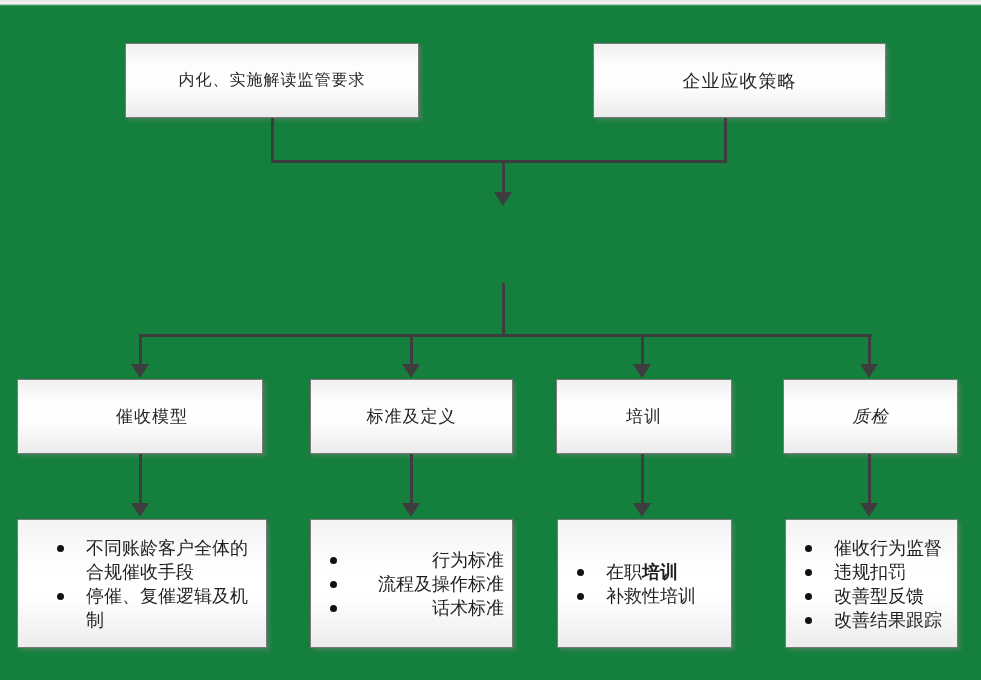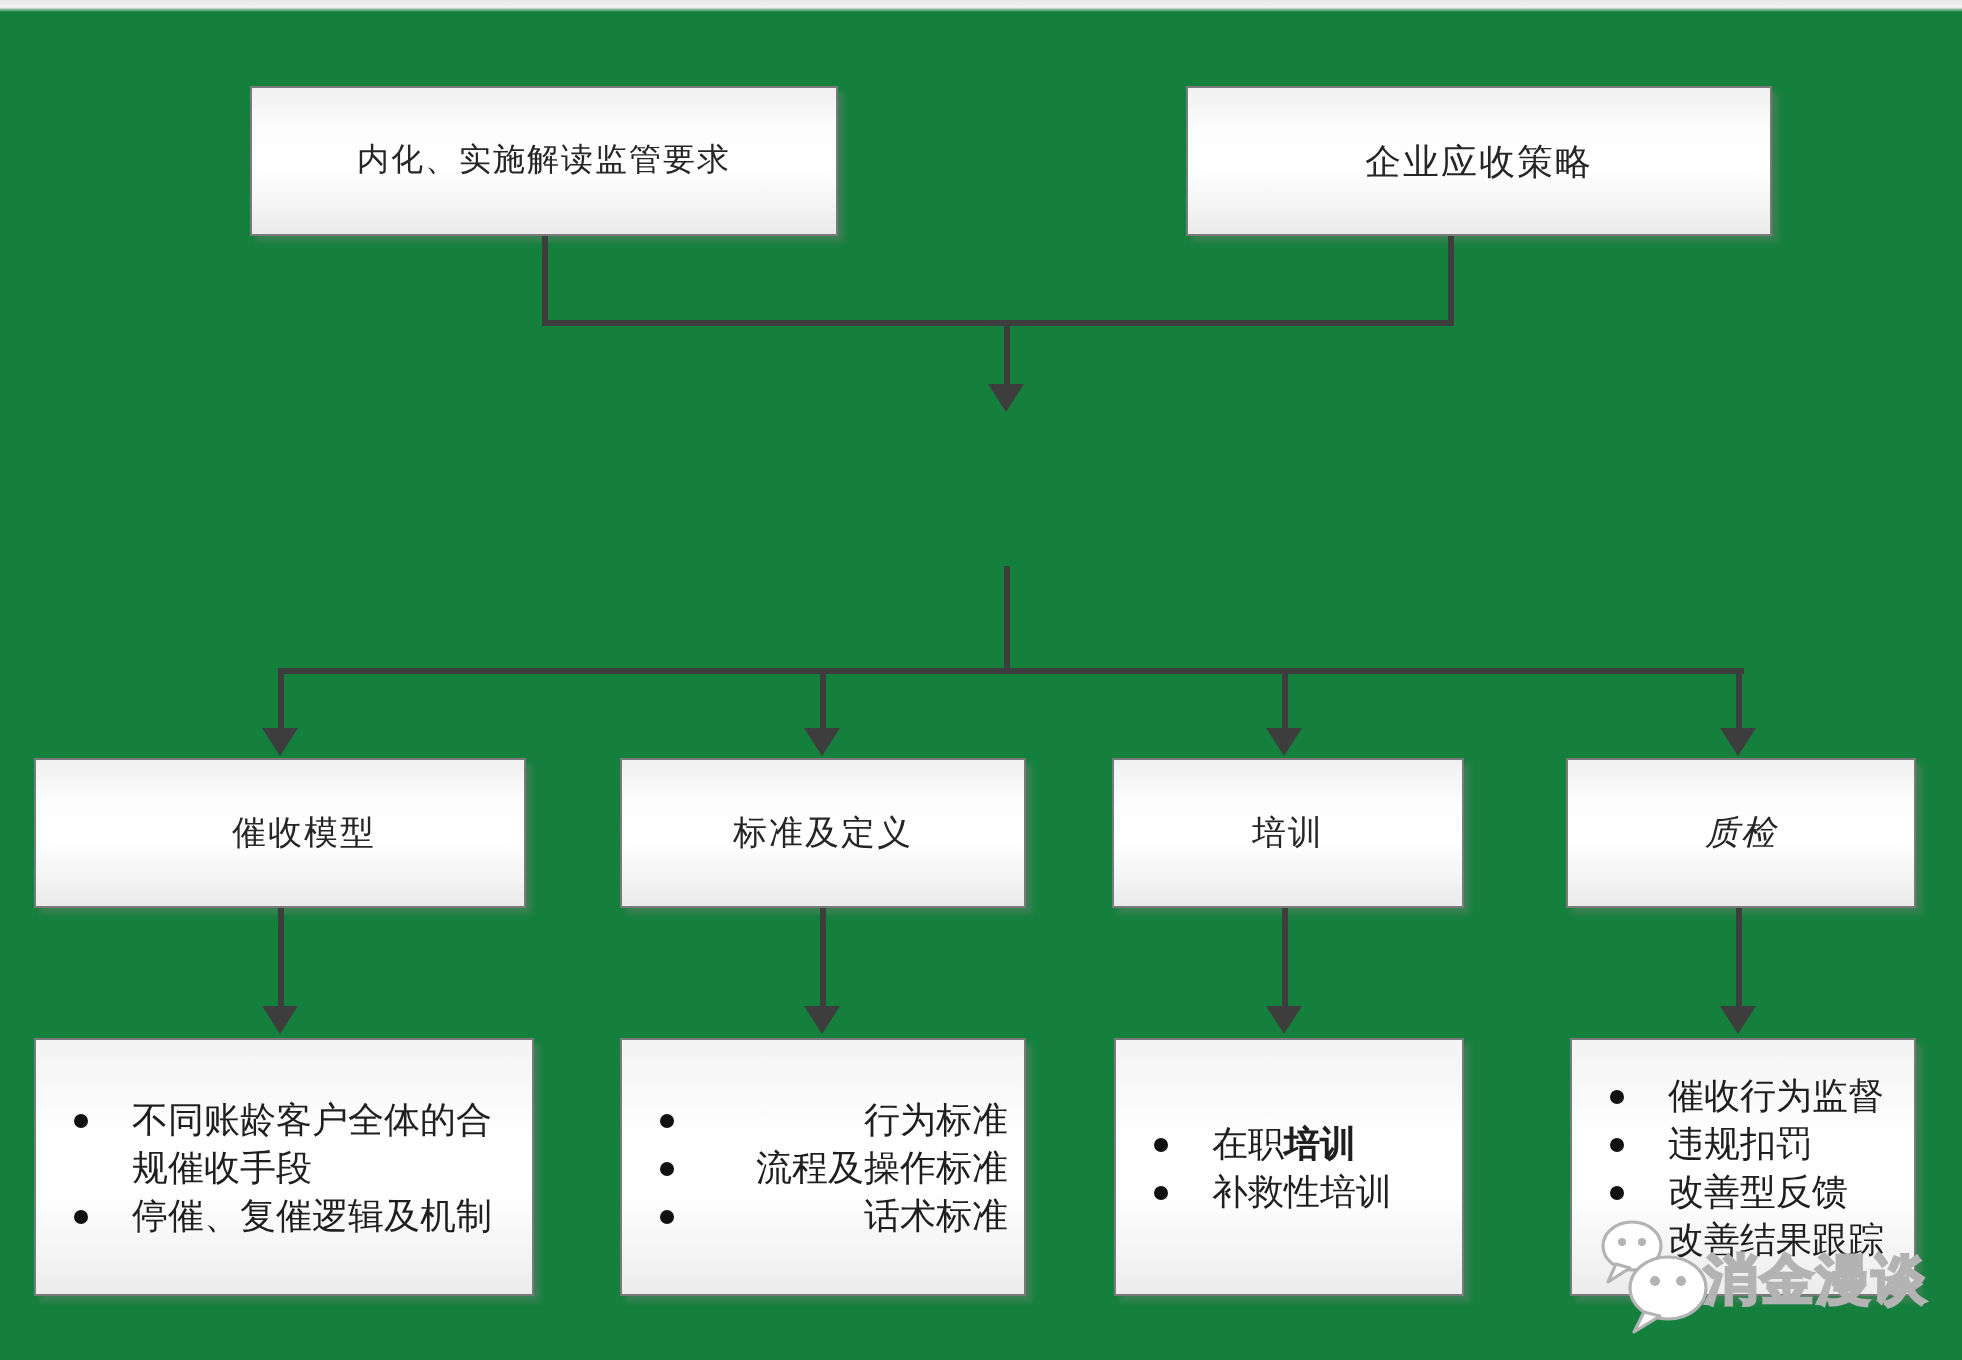--- a/index.html
+++ b/index.html
@@ -111,21 +111,21 @@
 
   <div class="line" style="left:139px; top:454px; width:3px; height:50px;"></div>
   <div class="arrow-down" style="left:131px; top:503px;"></div>
   <div class="line" style="left:410px; top:454px; width:3px; height:50px;"></div>
   <div class="arrow-down" style="left:402px; top:503px;"></div>
   <div class="line" style="left:641px; top:454px; width:3px; height:50px;"></div>
   <div class="arrow-down" style="left:633px; top:503px;"></div>
   <div class="line" style="left:868px; top:454px; width:3px; height:50px;"></div>
   <div class="arrow-down" style="left:860px; top:503px;"></div>
 
-  <div class="detail" style="left:17px; top:519px; width:250px; height:129px;">
+  <div class="detail" style="left:17px; top:519px; width:250px; height:129px;padding-left:20px;">
     <ul>
       <li><span>不同账龄客户全体的合规催收手段</span></li>
       <li><span>停催、复催逻辑及机制</span></li>
     </ul>
   </div>
 
   <div class="detail" style="left:310px; top:519px; width:203px; height:129px;text-align:right;">
     <ul>
       <li><span>行为标准</span></li>
       <li><span>流程及操作标准</span></li>
@@ -142,31 +142,14 @@
 
   <div class="detail" style="left:785px; top:519px; width:173px; height:129px;">
     <ul>
       <li><span>催收行为监督</span></li>
       <li><span>违规扣罚</span></li>
       <li><span>改善型反馈</span></li>
       <li><span>改善结果跟踪</span></li>
     </ul>
   </div>
 
-  <div id="watermark">
-    <svg width="60" height="62" viewBox="0 0 60 62">
-      <g fill="#ffffff" stroke="#b3b3b3" stroke-width="1.6">
-        <ellipse cx="18" cy="17" rx="14.5" ry="12"></ellipse>
-        <path d="M10 26 L6 35 L17 28 Z" stroke-linejoin="round"></path>
-        <ellipse cx="36" cy="38" rx="19" ry="15.5"></ellipse>
-        <path d="M24 50 L19 60 L32 52 Z" stroke-linejoin="round"></path>
-      </g>
-      <g fill="#b3b3b3">
-        <circle cx="13" cy="15" r="2"></circle>
-        <circle cx="23" cy="15" r="2"></circle>
-        <circle cx="29.5" cy="34.5" r="2.5"></circle>
-        <circle cx="42.5" cy="34.5" r="2.5"></circle>
-      </g>
-    </svg>
-    <span class="wm-text">消金漫谈</span>
-  </div>
 
 </div>
 
 </body></html>

